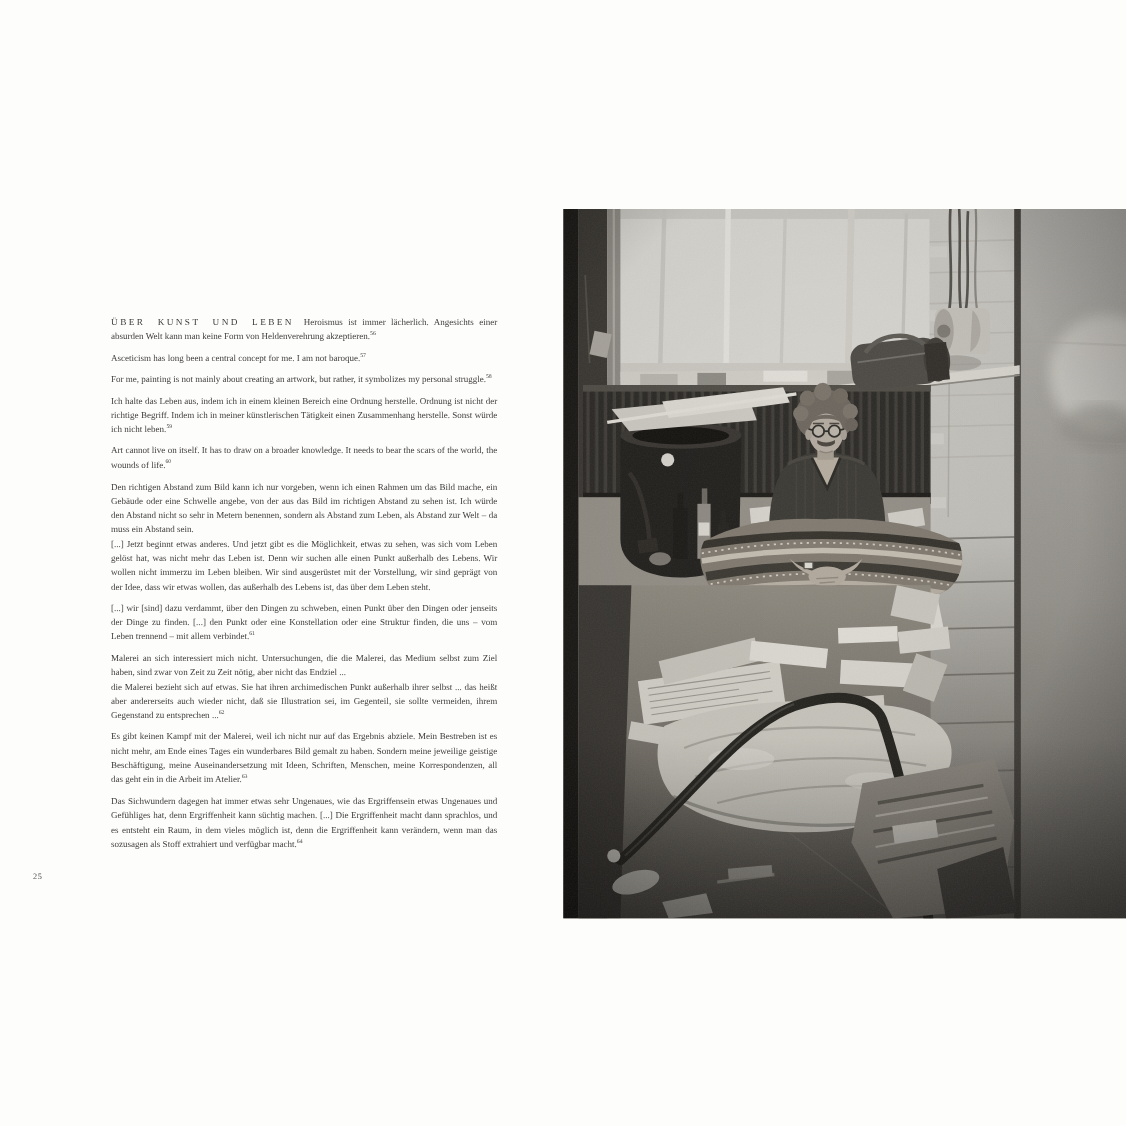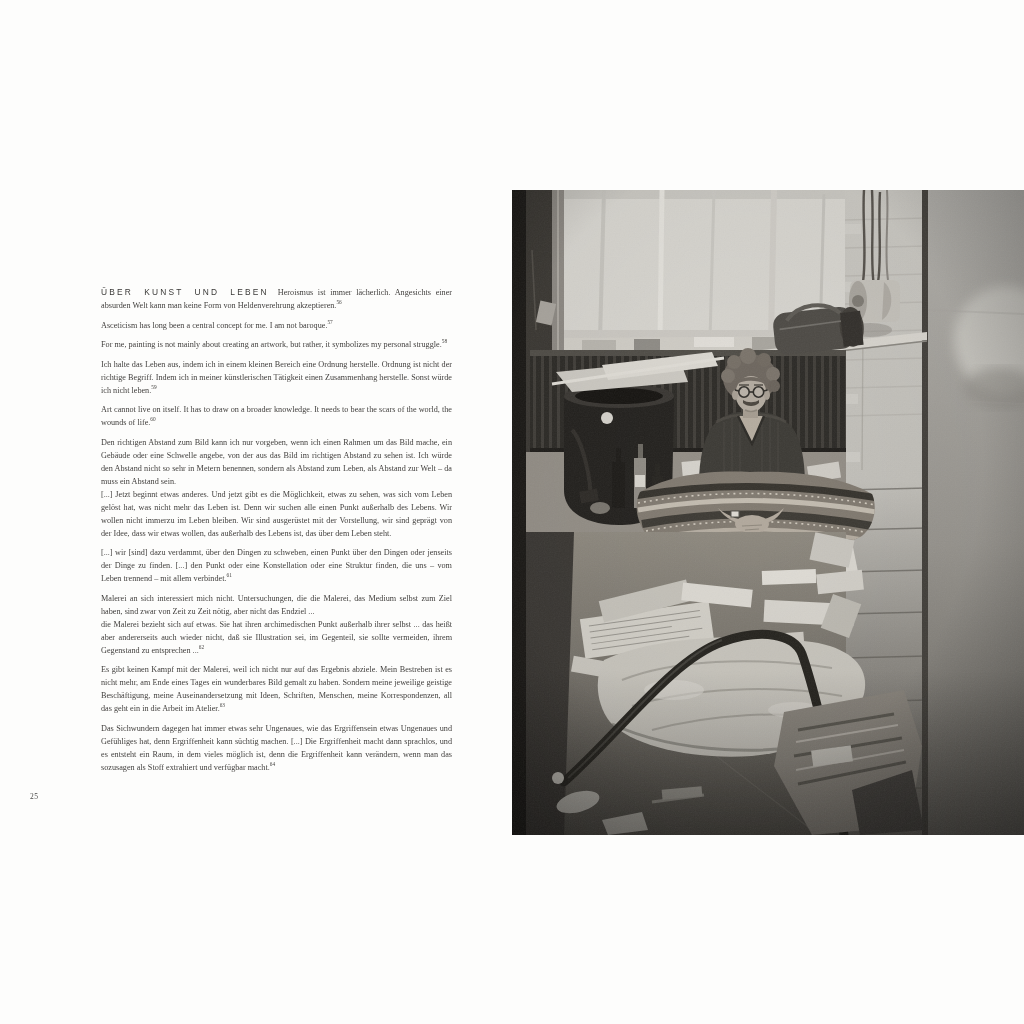--- a/index.html
+++ b/index.html
@@ -10,21 +10,21 @@
   .page-num{
     position:absolute;left:30px;top:792px;font-size:7.5px;color:#4a4a48;
     letter-spacing:.5px;
   }
   .text-col{
     position:absolute;left:101px;top:286px;width:351px;
     font-size:8.2px;line-height:13px;color:#413f3d;text-align:justify;
   }
   .text-col p{margin:0 0 6.5px 0;}
   .runin{
-    font-family:Liberation Sans, sans-serif;
+    font-family:Liberation Serif, serif;
     letter-spacing:2.2px;word-spacing:4px;color:#3a3937;margin-right:9px;
     font-size:8.4px;
   }
   sup{font-size:5.3px;line-height:0;vertical-align:super;color:#413f3d;}
   .photo{
     position:absolute;left:512px;top:190px;width:512px;height:645px;
     overflow:hidden;background:#9b968e;
   }
   .photo svg{display:block;}
 </style>

